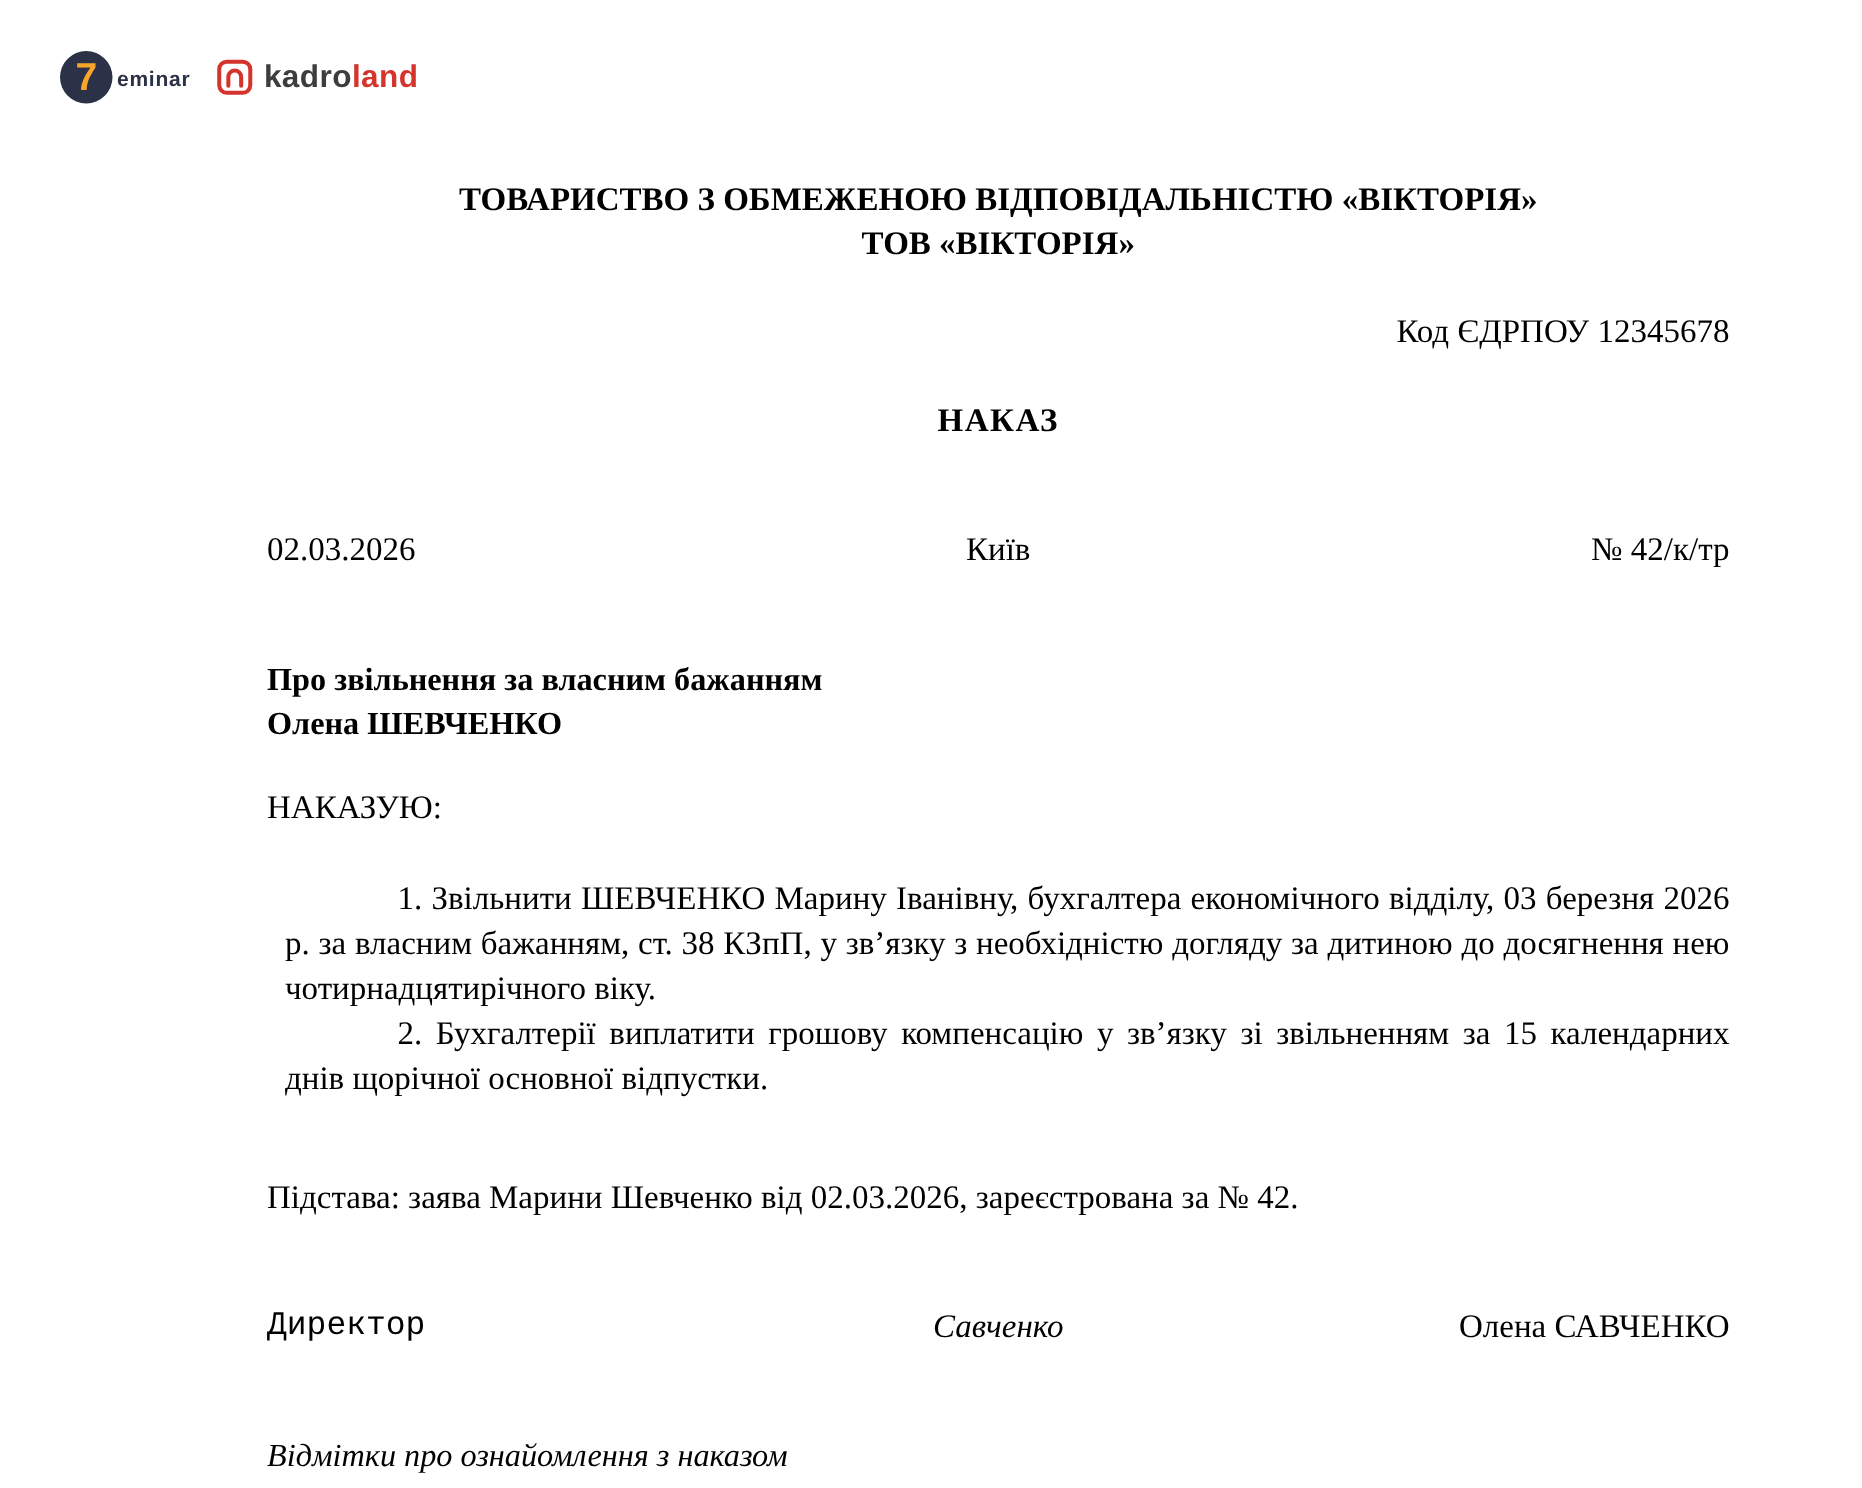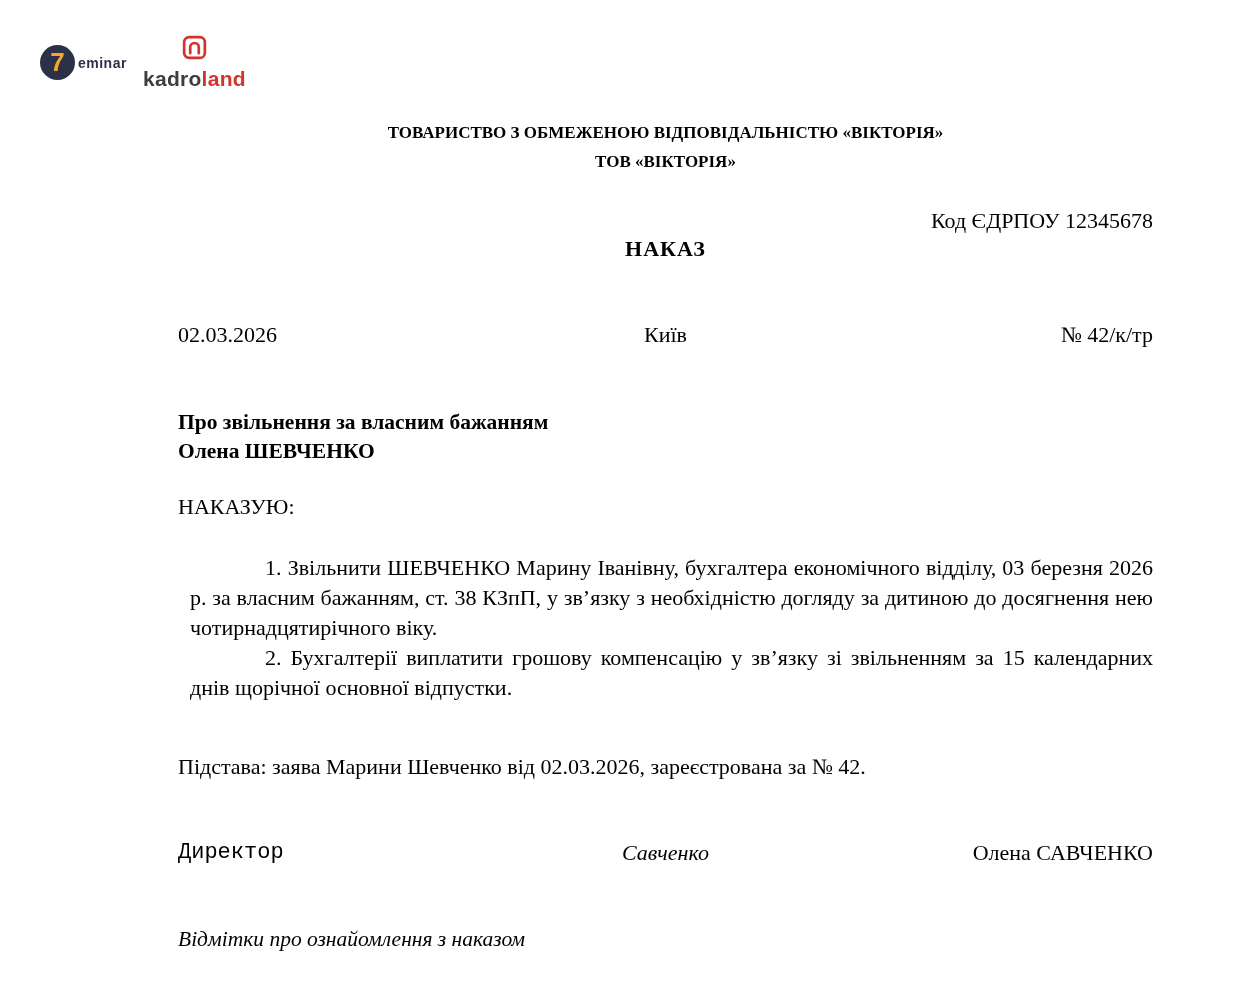--- a/index.html
+++ b/index.html
@@ -34,43 +34,43 @@
     font-size:26px;
     line-height:35px;
     text-align:center;
   }
   .seminar-label {
     color:#2b3147;
     font-weight:bold;
     font-size:14px;
     letter-spacing:0.5px;
   }
-  .kadro { display:flex; align-items:center; gap:6px;flex-direction:column; }
+  .kadro { display:flex; align-items:center; gap:6px; }
   .kadro-icon { width:27px; height:27px; display:block; }
   .kadro-label { font-weight:bold; font-size:21px; color:#3d3d3d; letter-spacing:0.3px; }
   .kadro-label .accent { color:#d5342c; }
 
   
   .doc {
     position:absolute;
     left:178px;
     top:0;
     width:975px;
     font-size:22px;
     line-height:28px;
   }
   .company {
     margin-top:118px;
     text-align:center;
     font-weight:bold;
-    font-size:17px;
+    font-size:22px;
     line-height:29px;
   }
   .edrpou   { margin-top:31px; text-align:right; }
-  .doc-type { text-align:center; font-weight:bold; letter-spacing:1px; }
+  .doc-type { margin-top:31px; text-align:center; font-weight:bold; letter-spacing:1px; }
   .meta-row { margin-top:58px; display:flex; }
   .meta-row .m-left   { flex:1; text-align:left; }
   .meta-row .m-center { flex:1; text-align:center; }
   .meta-row .m-right  { flex:1; text-align:right; }
   .subject {
     margin-top:59px;
     font-weight:bold;
     font-size:21.5px;
     line-height:29px;
   }

